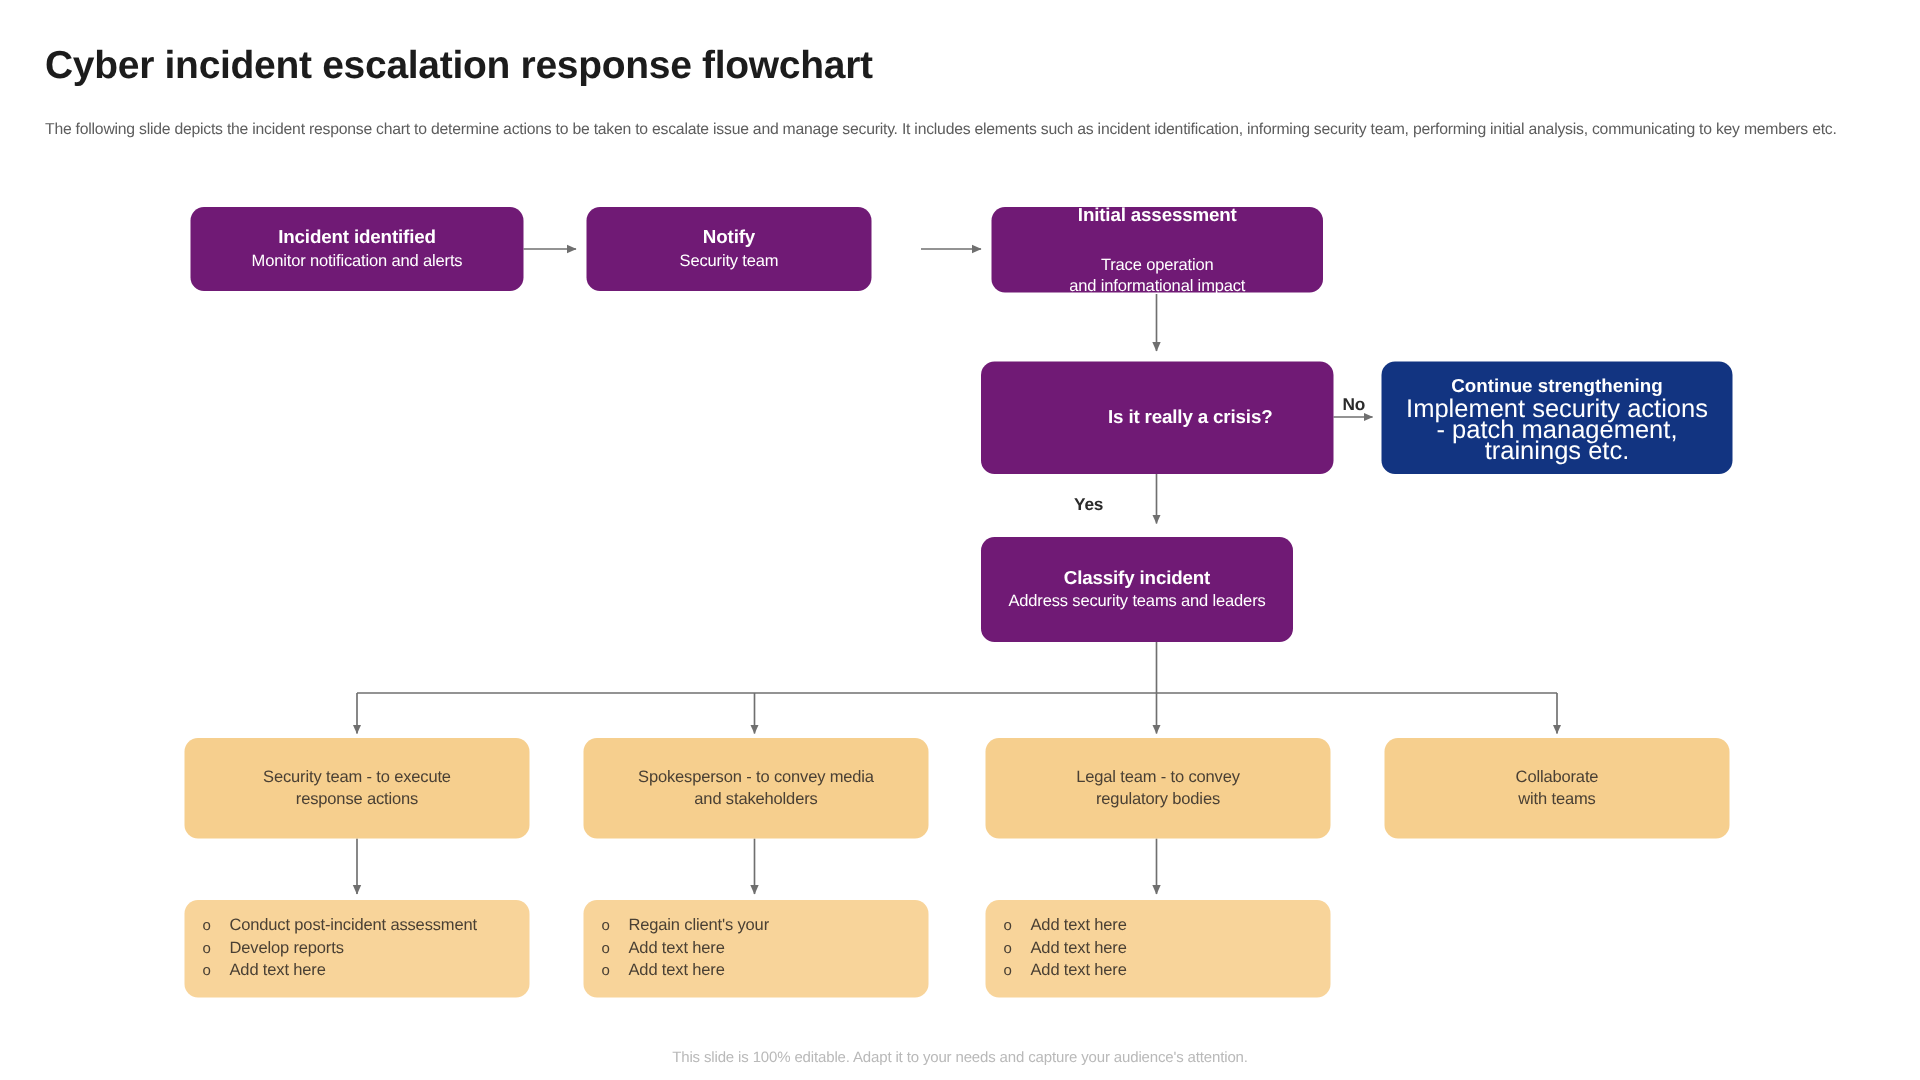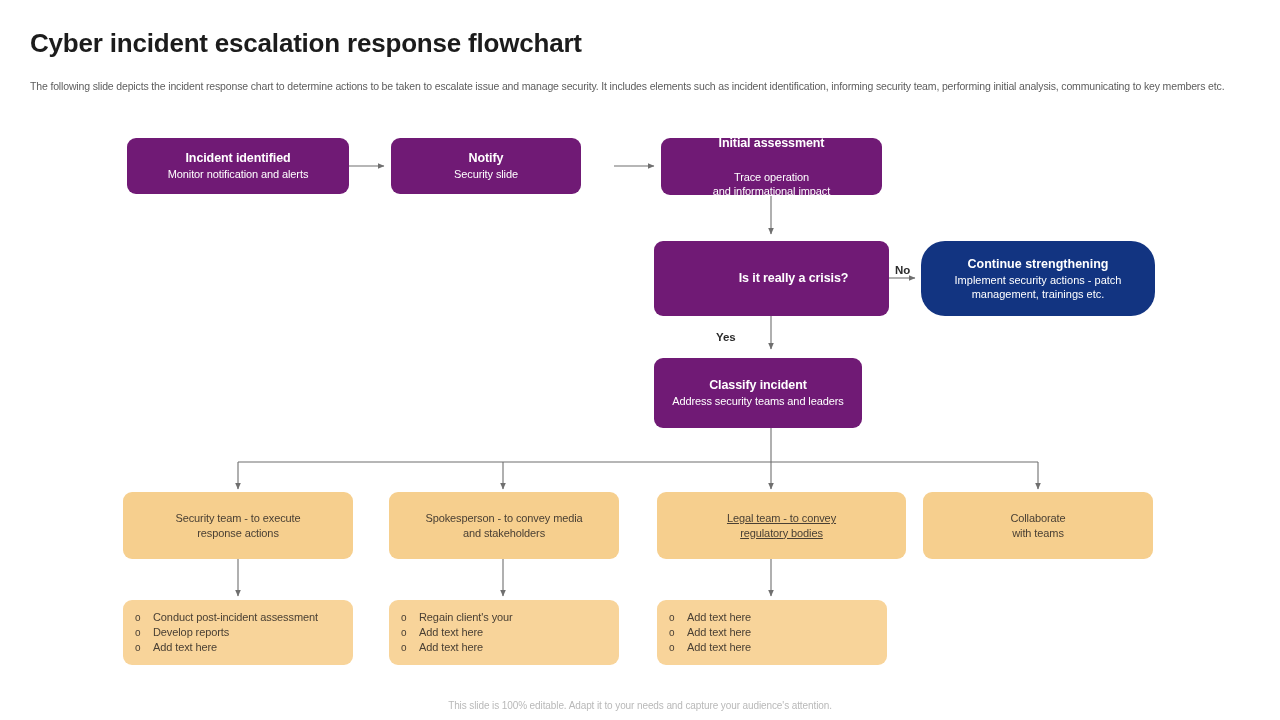--- a/index.html
+++ b/index.html
@@ -82,29 +82,28 @@
     font-weight: 400;
     line-height: 14px;
     letter-spacing: -0.1px;
     margin-top: 1px;
   }
 
   
   .node.navy {
     background: #123481;
     color: #ffffff;
-    border-radius: 24px;
   }
   .node.navy .n-title {
     font-size: 12.5px;
     font-weight: 700;
     line-height: 15px;
   }
   .node.navy .n-sub {
-    font-size: 11px;
+    font-size: 17px;
     line-height: 14px;
     margin-top: 1px;
     padding: 0 12px;
   }
 
   
   .node.tan {
     background: #f6cf8e;
     color: #4a4034;
   }
@@ -200,21 +199,21 @@
     </g>
   </svg>
 
   <div class="node amber" style="left:127px; top:138px; width:222px; height:56px;">
     <div class="n-title">Incident identified</div>
     <div class="n-sub">Monitor notification and alerts</div>
   </div>
 
   <div class="node amber" style="left:391px; top:138px; width:190px; height:56px;">
     <div class="n-title">Notify</div>
-    <div class="n-sub">Security slide</div>
+    <div class="n-sub">Security team</div>
   </div>
 
   <div class="node amber" style="left:661px; top:138px; width:221px; height:57px;">
     <div class="n-title">Initial assessment</div>
     <div class="n-sub" style="white-space:pre-line;margin-top:19px;">Trace operation
 and informational impact</div>
   </div>
 
   <div class="node amber" style="left:654px; top:241px; width:235px; height:75px;padding-left:44px;">
     <div class="n-title">Is it really a crisis?</div>
@@ -237,21 +236,21 @@
   <div class="node tan" style="left:123px; top:492px; width:230px; height:67px;">
     <div class="n-sub" style="white-space:pre-line;">Security team - to execute
 response actions</div>
   </div>
 
   <div class="node tan" style="left:389px; top:492px; width:230px; height:67px;">
     <div class="n-sub" style="white-space:pre-line;">Spokesperson - to convey media
 and stakeholders</div>
   </div>
 
-  <div class="node tan" style="left:657px; top:492px; width:249px; height:67px;text-decoration:underline;">
+  <div class="node tan" style="left:657px; top:492px; width:230px; height:67px;">
     <div class="n-sub" style="white-space:pre-line;">Legal team - to convey
 regulatory bodies</div>
   </div>
 
   <div class="node tan" style="left:923px; top:492px; width:230px; height:67px;">
     <div class="n-sub" style="white-space:pre-line;">Collaborate
 with teams</div>
   </div>
 
   <div class="node bullets" style="left:123px; top:600px; width:230px; height:65px;">

